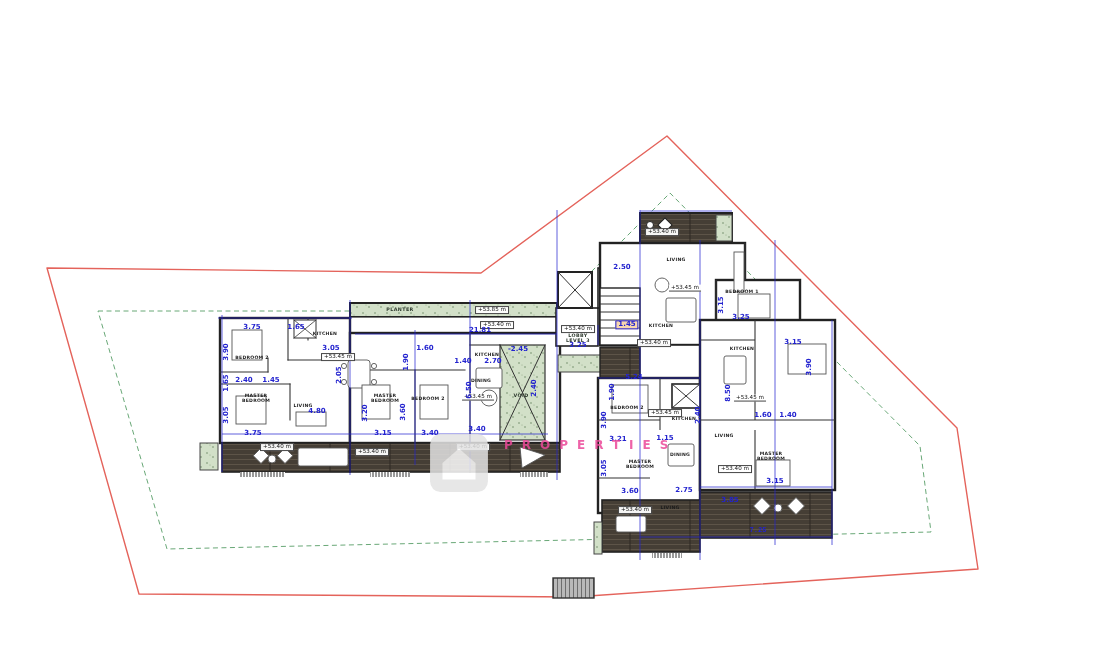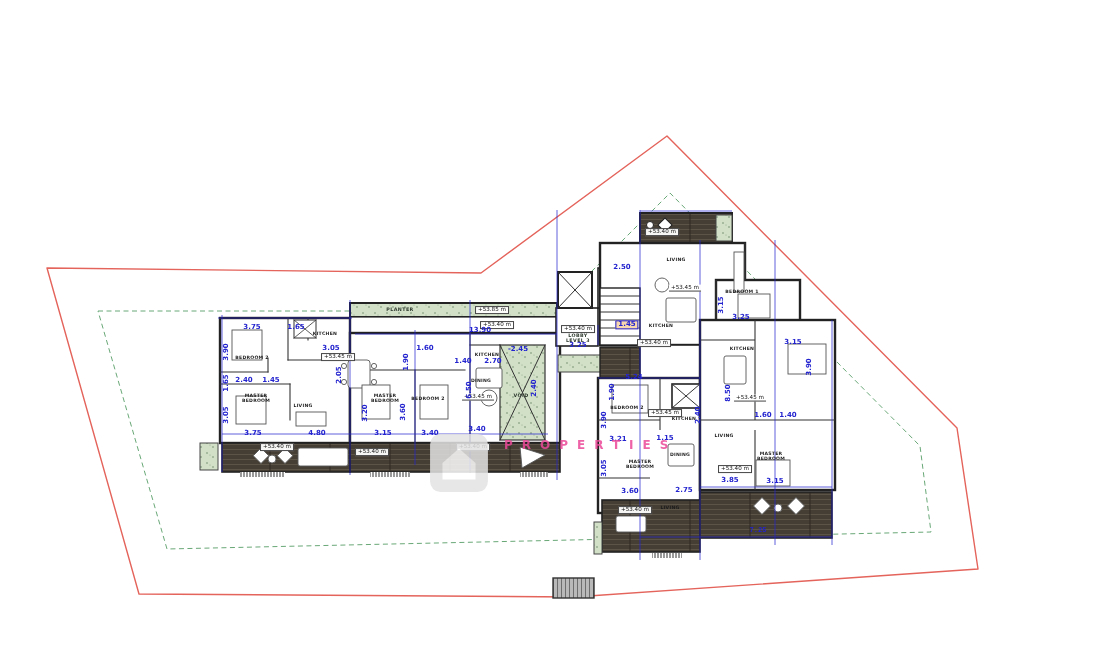--- a/index.html
+++ b/index.html
@@ -281,51 +281,51 @@
       <span class="lbl boxed" style="left: 735px; top: 469px;">+53.40 m</span>
       <span class="lbl boxed" style="left: 635px; top: 510px;">+53.40 m</span>
     </div>
 <div class="layer dimensions">
       <span class="lbl" style="left: 252px; top: 328px;">3.75</span>
       <span class="lbl" style="left: 296px; top: 328px;">1.65</span>
       <span class="lbl" style="left: 331px; top: 349px;">3.05</span>
       <span class="lbl" style="left: 244px; top: 381px;">2.40</span>
       <span class="lbl" style="left: 271px; top: 381px;">1.45</span>
       <span class="lbl" style="left: 253px; top: 434px;">3.75</span>
-      <span class="lbl" style="left: 317px; top: 434px;">4.80</span>
+      <span class="lbl" style="left: 317px; top: 412px;">4.80</span>
       <span class="lbl rot" style="left: 227px; top: 352px;">3.90</span>
       <span class="lbl rot" style="left: 227px; top: 383px;">1.65</span>
       <span class="lbl rot" style="left: 227px; top: 415px;">3.05</span>
       <span class="lbl rot" style="left: 340px; top: 375px;">2.05</span>
       <span class="lbl" style="left: 383px; top: 434px;">3.15</span>
       <span class="lbl" style="left: 430px; top: 434px;">3.40</span>
       <span class="lbl" style="left: 425px; top: 349px;">1.60</span>
       <span class="lbl rot" style="left: 366px; top: 413px;">3.20</span>
       <span class="lbl rot" style="left: 407px; top: 362px;">1.90</span>
       <span class="lbl rot" style="left: 404px; top: 412px;">3.60</span>
       <span class="lbl" style="left: 463px; top: 362px;">1.40</span>
       <span class="lbl" style="left: 493px; top: 362px;">2.70</span>
       <span class="lbl rot" style="left: 470px; top: 390px;">6.50</span>
       <span class="lbl" style="left: 477px; top: 430px;">3.40</span>
       <span class="lbl" style="left: 518px; top: 350px;">-2.45</span>
       <span class="lbl rot" style="left: 535px; top: 388px;">2.40</span>
-      <span class="lbl" style="left: 480px; top: 331px;">13.90</span>
+      <span class="lbl" style="left: 480px; top: 331px;">21.81</span>
       <span class="lbl" style="left: 578px; top: 346px;">3.25</span>
       <span class="lbl hl" style="left: 627px; top: 325px;">1.45</span>
       <span class="lbl" style="left: 622px; top: 261px; margin-top: 7px;">2.50</span>
       <span class="lbl" style="left: 634px; top: 378px;">5.24</span>
       <span class="lbl rot" style="left: 613px; top: 392px;">1.90</span>
       <span class="lbl rot" style="left: 722px; top: 305px;">3.15</span>
       <span class="lbl" style="left: 741px; top: 318px;">3.25</span>
       <span class="lbl" style="left: 793px; top: 343px;">3.15</span>
       <span class="lbl rot" style="left: 810px; top: 367px;">3.90</span>
       <span class="lbl" style="left: 763px; top: 416px;">1.60</span>
       <span class="lbl" style="left: 788px; top: 416px;">1.40</span>
       <span class="lbl" style="left: 775px; top: 482px;">3.15</span>
-      <span class="lbl" style="left: 730px; top: 481px;">3.85</span>
+      <span class="lbl" style="left: 730px; top: 501px;">3.85</span>
       <span class="lbl" style="left: 758px; top: 531px; font-family: Liberation Mono, monospace;">7.25</span>
       <span class="lbl rot" style="left: 729px; top: 393px;">8.50</span>
       <span class="lbl rot" style="left: 699px; top: 415px;">2.40</span>
       <span class="lbl" style="left: 618px; top: 440px;">3.21</span>
       <span class="lbl" style="left: 653px; top: 439px; margin-left: 12px;">1.15</span>
       <span class="lbl" style="left: 630px; top: 492px;">3.60</span>
       <span class="lbl" style="left: 684px; top: 491px;">2.75</span>
       <span class="lbl rot" style="left: 605px; top: 420px;">3.90</span>
       <span class="lbl rot" style="left: 605px; top: 468px;">3.05</span>
     </div>

